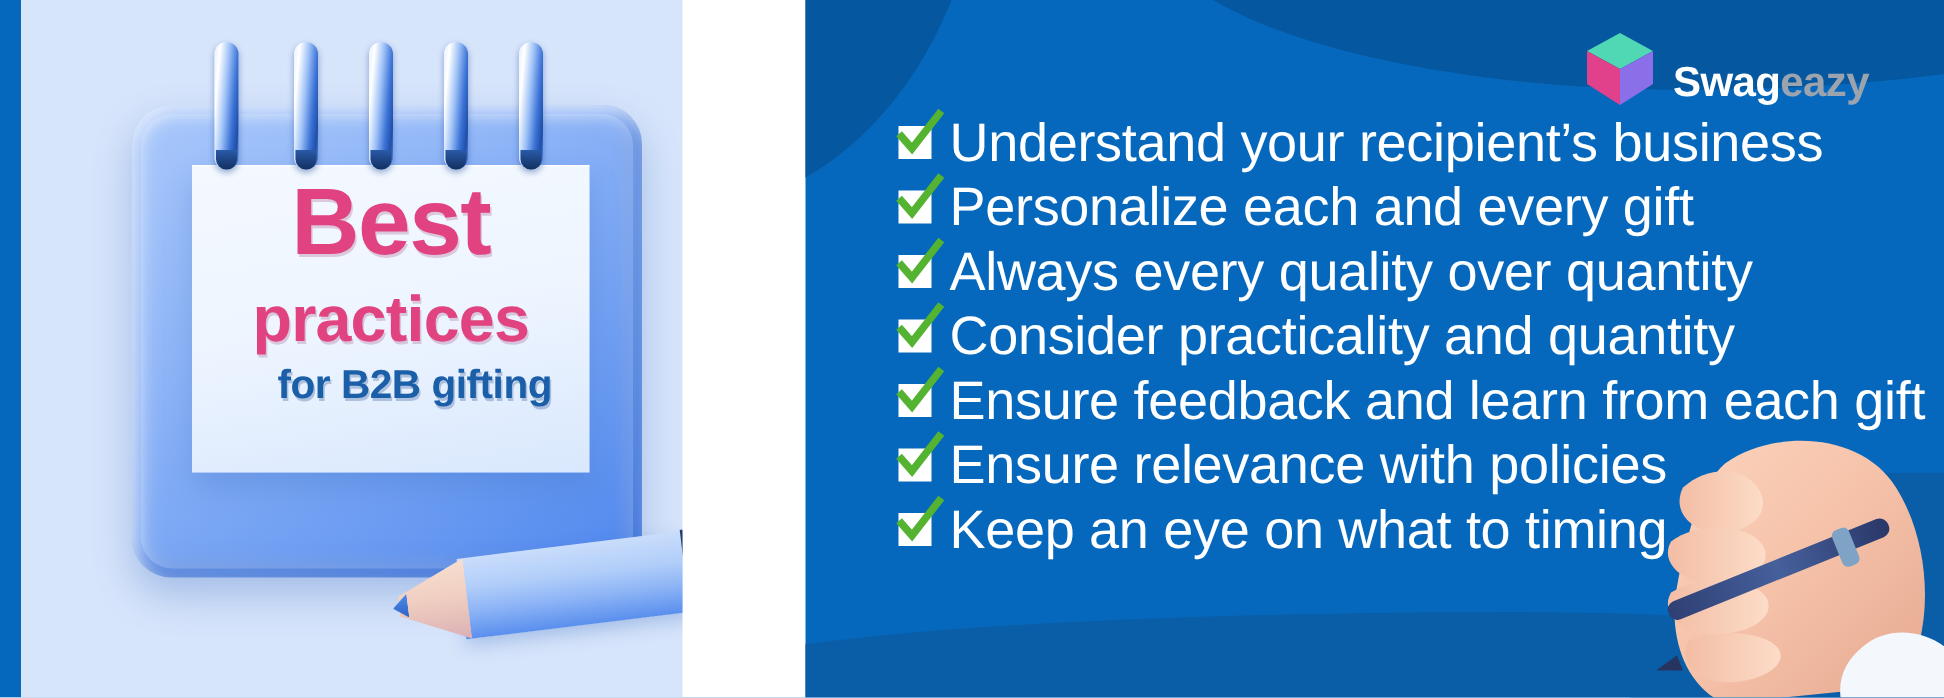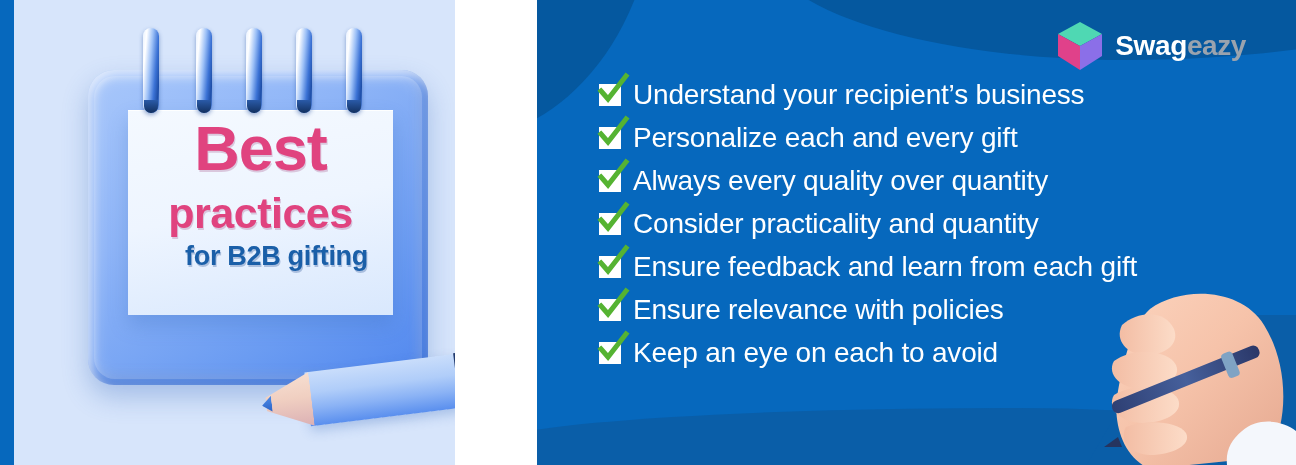--- a/index.html
+++ b/index.html
@@ -169,21 +169,21 @@
   #deco-bottomright {
     position:absolute; left:520px; top:315px;
     width:420px; height:200px;
     background:#0a5ea8;
     clip-path:polygon(28% 0, 100% 0, 100% 100%, 0 100%);
   }
 
   
   #logo {
     position:absolute; right:50px; top:21px;
-    display:flex; align-items:center; gap:11px;
+    display:flex; align-items:flex-end; gap:11px;
   }
   #logo-cube { width:48px; height:50px; display:block; }
   #logo-text { font-size:28px; font-weight:700; letter-spacing:-.4px; white-space:nowrap; }
   #logo-swag { color:#ffffff; }
   #logo-eazy { color:#9aa3ae; }
 
   
   #checklist {
     position:absolute; left:62px; top:73px;
     width:690px;
@@ -200,21 +200,21 @@
     background:#ffffff;
     margin-right:12px;
   }
   .check-box svg {
     position:absolute; left:-1px; top:-8px;
     width:30px; height:30px;
     overflow:visible;
   }
   .check-label {
     color:#ffffff;
-    font-size:28px;
+    font-size:36px;
     font-weight:500;
     letter-spacing:-.2px;
     line-height:1;
     white-space:nowrap;
   }
   .gap-sm { margin-right:14px; }
 
   
   #hand {
     position:absolute; right:-6px; bottom:-6px;
@@ -325,21 +325,21 @@
         </span>
         <span class="check-label">Ensure relevance with policies</span>
       </div>
 
       <div class="check-row">
         <span class="check-box">
           <svg viewBox="0 0 30 30">
               <path d="M3 15 L10 23 L28 0" fill="none" stroke="#55b332" stroke-width="5" stroke-linecap="square"></path>
             </svg>
         </span>
-        <span class="check-label">Keep an eye on each to avoid</span>
+        <span class="check-label">Keep an eye on what to timing</span>
       </div>
 
 
     </div>
 
     <svg id="hand" viewBox="0 0 210 190">
       <defs>
         <linearGradient id="skin" x1="0" y1="0" x2="1" y2="1">
           <stop offset="0%" stop-color="#fbd3bd"></stop>
           <stop offset="45%" stop-color="#f6c3aa"></stop>

